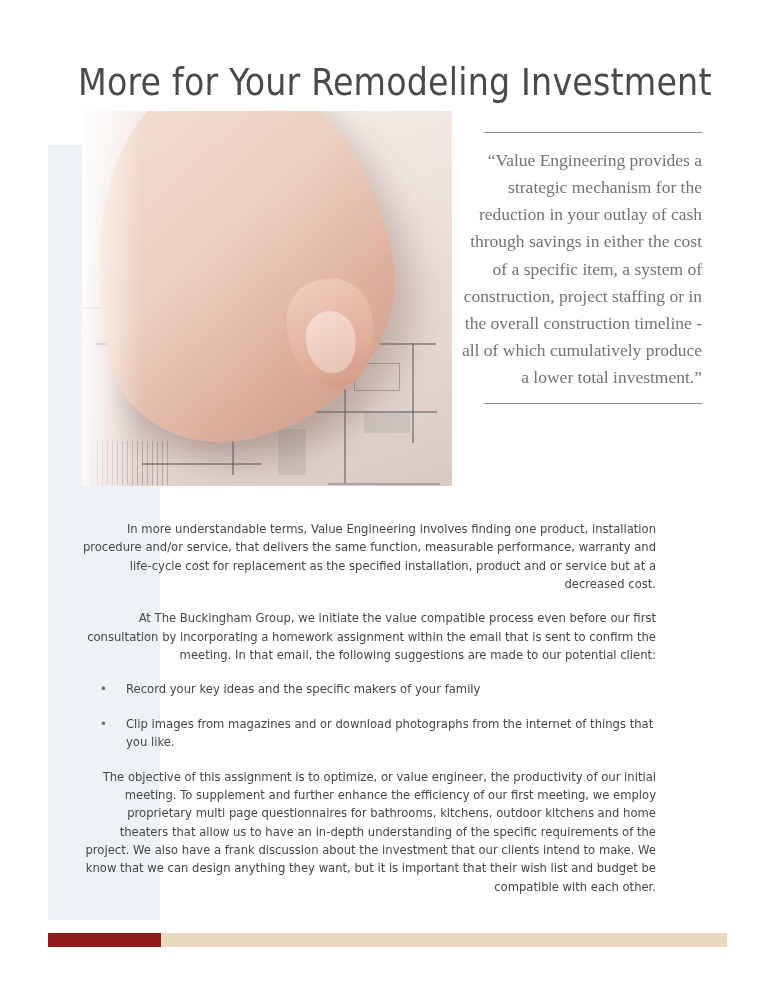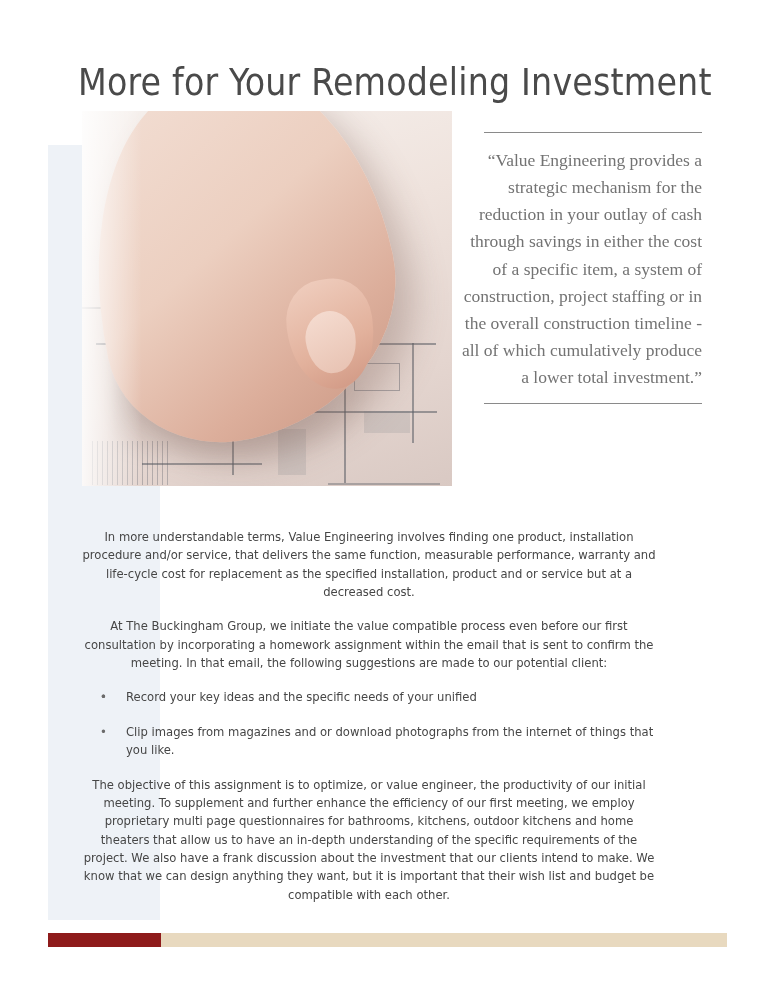--- a/index.html
+++ b/index.html
@@ -169,22 +169,22 @@
     position: absolute;
     left: 82px;
     top: 512px;
     width: 574px;
     font-size: 11.6px;
     line-height: 1.58;
     color: #464646;
     font-family: "DejaVu Sans", sans-serif;
   }
   .body-copy p {
-    margin: 16px 0 16px 0;
-    text-align: center;
+    margin: 8px 0 16px 0;
+    text-align: right;
   }
   .bullets {
     margin: 0 0 14px 0;
     padding: 0;
     list-style: none;
   }
   .bullets li {
     position: relative;
     padding-left: 44px;
     margin-bottom: 16px;
@@ -262,21 +262,21 @@
   <div class="body-copy">
     <p>In more understandable terms, Value Engineering involves finding one product, installation procedure and/or service, that delivers the same function, measurable performance, warranty and life-cycle cost for replacement as the specified installation, product and or service but at a decreased cost.</p>
     <p>At The Buckingham Group, we initiate the value compatible process even before our first consultation by incorporating a homework assignment within the email that is sent to confirm the meeting. In that email, the following suggestions are made to our potential client:</p>
 
     <ul class="bullets">
       <li>
         <span class="dot">•</span>
       </li>
       <li>
         <span class="dot">•</span>
-        <span>Record your key ideas and the specific needs of your unified</span>
+        <span>Record your key ideas and the specific makers of your family</span>
       </li>
       <li>
         <span class="dot">•</span>
         <span>Clip images from magazines and or download photographs from the internet of things that you like.</span>
       </li>
     </ul>
 
     <p>The objective of this assignment is to optimize, or value engineer, the productivity of our initial meeting. To supplement and further enhance the efficiency of our first meeting, we employ proprietary multi page questionnaires for bathrooms, kitchens, outdoor kitchens and home theaters that allow us to have an in-depth understanding of the specific requirements of the project. We also have a frank discussion about the investment that our clients intend to make. We know that we can design anything they want, but it is important that their wish list and budget be compatible with each other.</p>
   </div>
 

